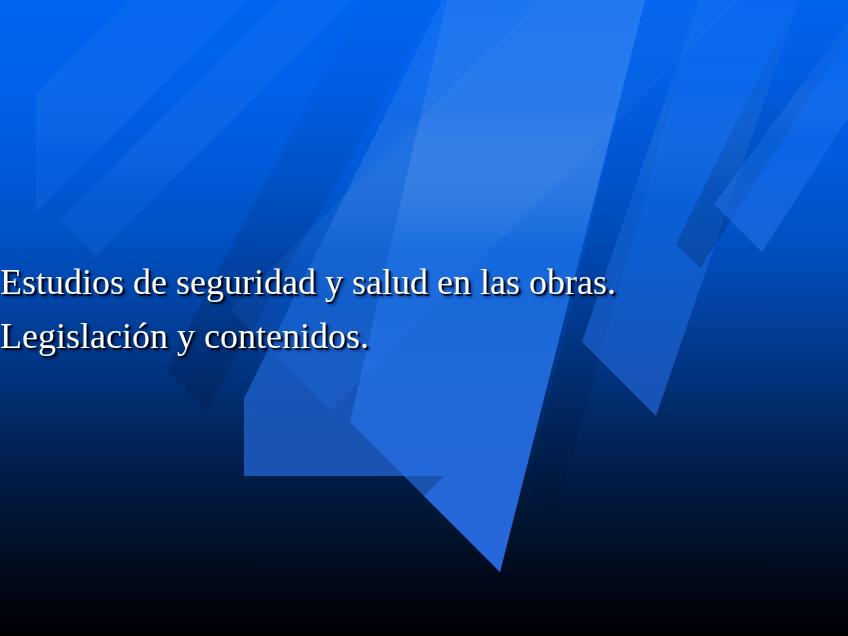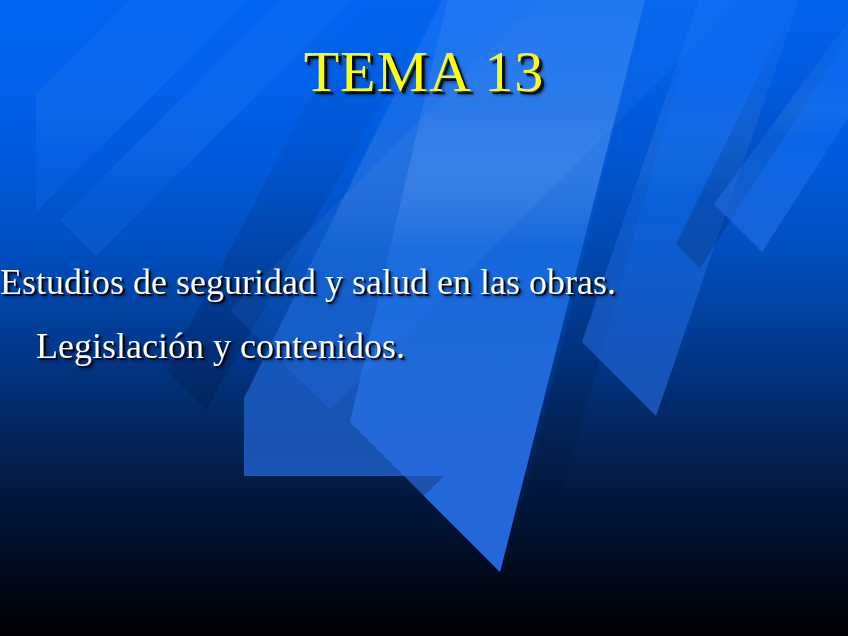--- a/index.html
+++ b/index.html
@@ -71,21 +71,21 @@
   .body-line{
     display:block;
     font-size:36px;
     line-height:48px;
     color:#ffffff;
     text-shadow:
        2px 2px 0px rgba(0,0,12,.80),
        3px 3px 3px rgba(0,0,25,.55);
     white-space:nowrap;
   }
-  .body-line + .body-line{margin-top:16px;padding-left:36px;}
+  .body-line + .body-line{margin-top:6px;}
 </style>
 </head>
 <body>
 
 <div id="slide">
 
   <div class="bg-gradient"></div>
 
   <div class="ribbons">
     <svg viewBox="0 0 848 636" preserveAspectRatio="none">
@@ -157,21 +157,20 @@
       </g>
 
       <g>
         <polygon fill="url(#gFaint)" points="560,-20 760,-20 330,410 230,310"></polygon>
       </g>
     </svg>
   </div>
 
   <div class="text-layer">
 
-    <div class="slide-title">TEMA 13</div>
 
     <div class="slide-body">
       <span class="body-line">Estudios de seguridad y salud en las obras.</span>
       <span class="body-line">Legislación y contenidos.</span>
     </div>
 
   </div>
 </div>
 
 </body></html>

